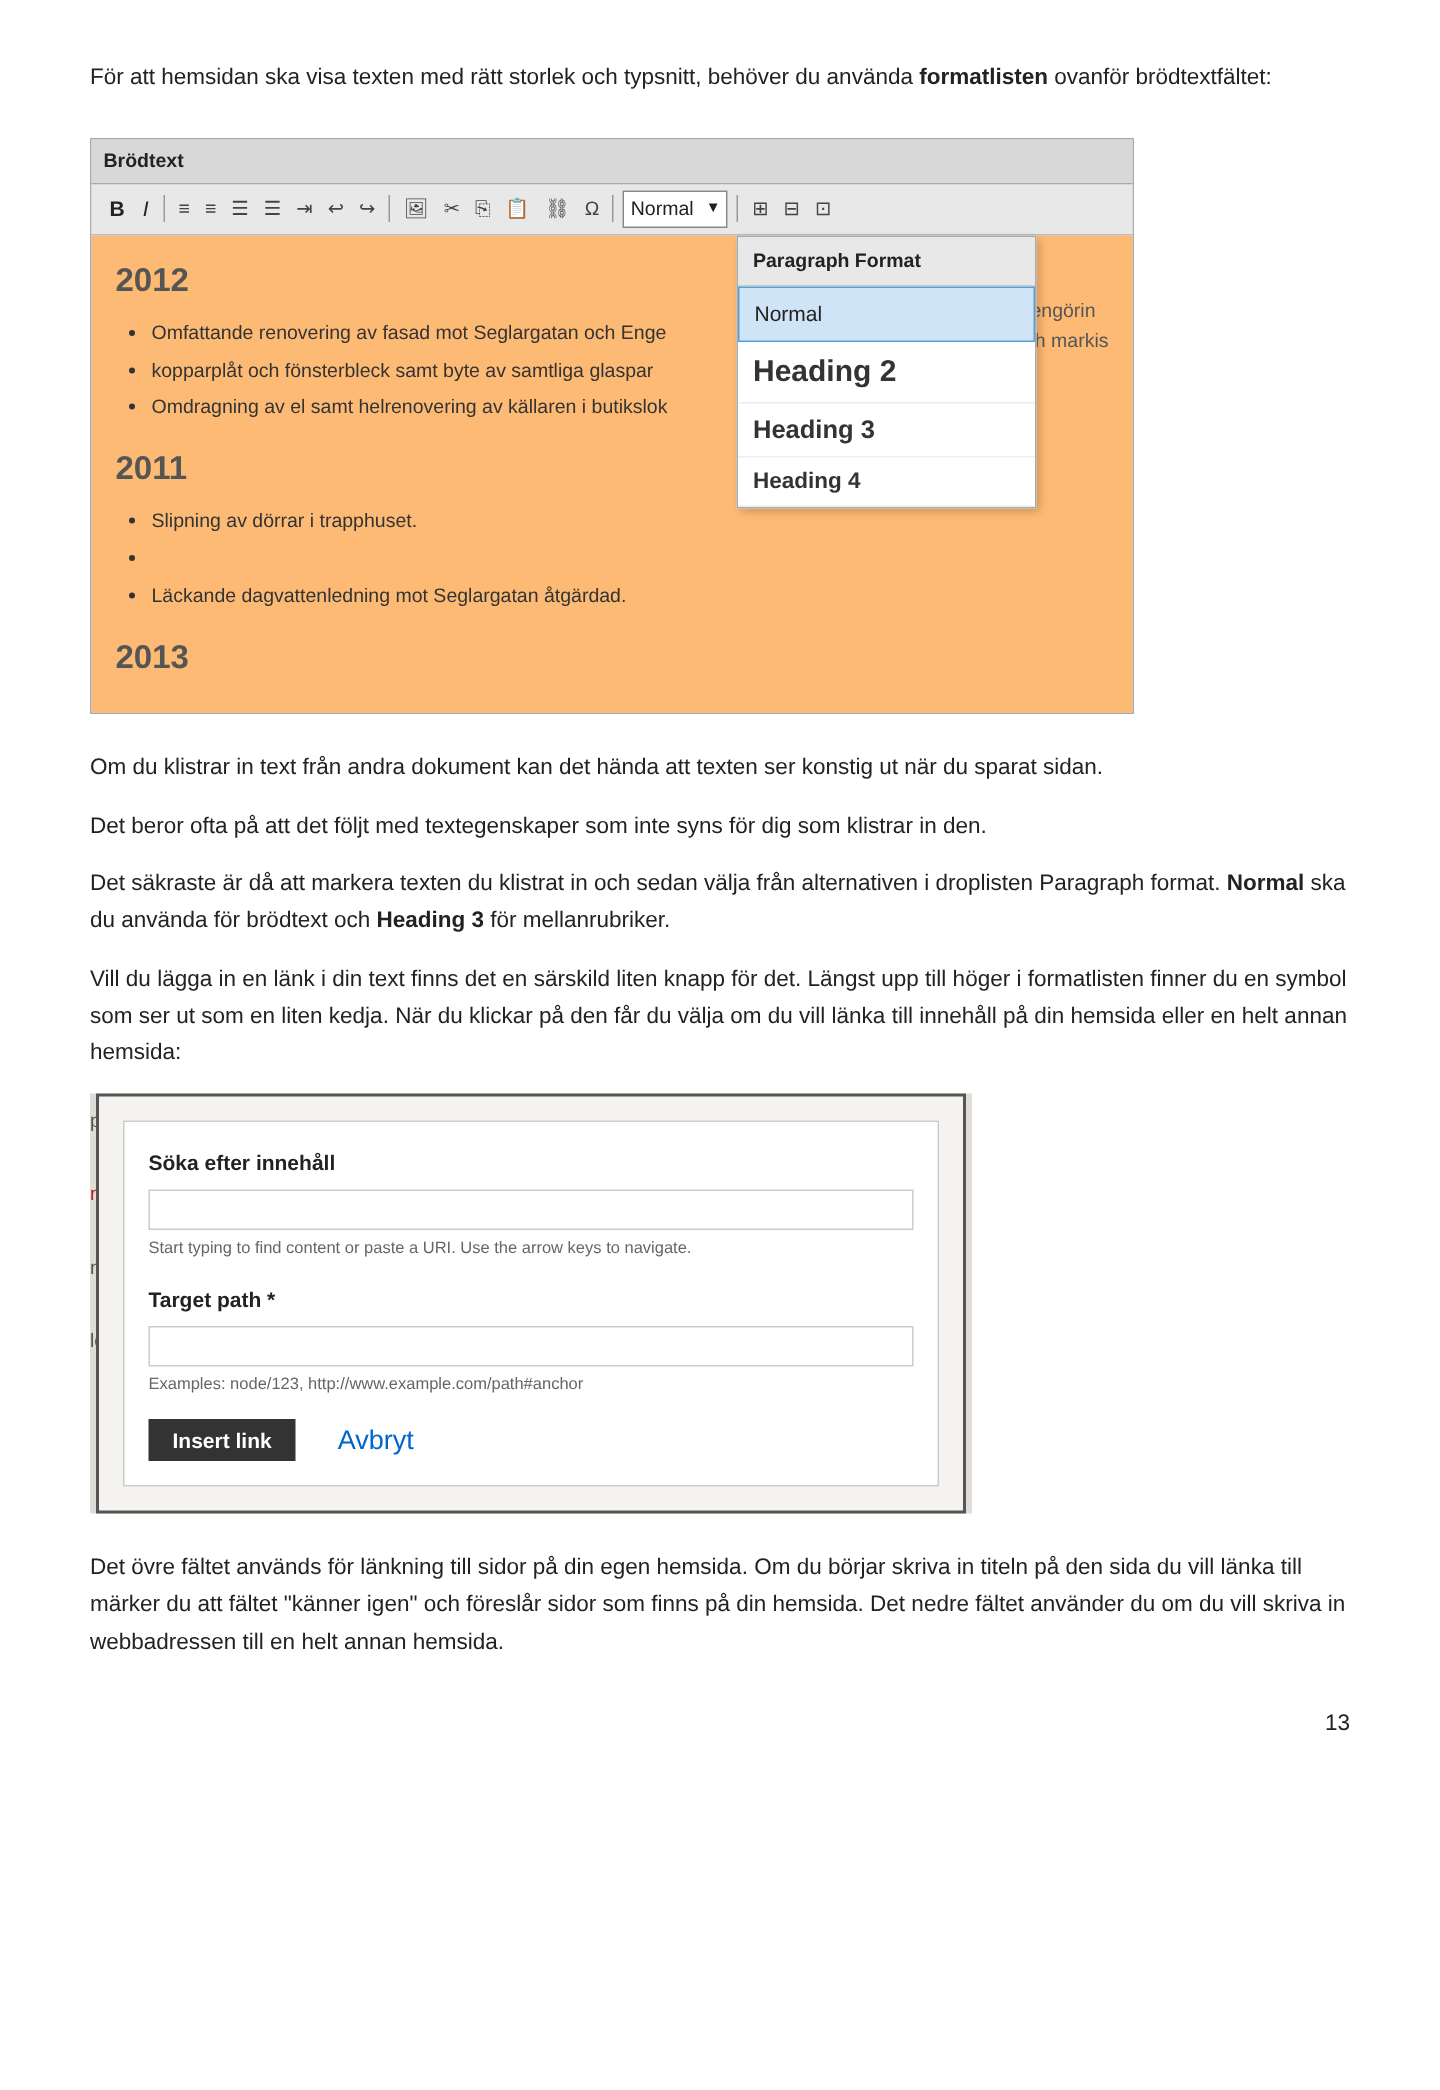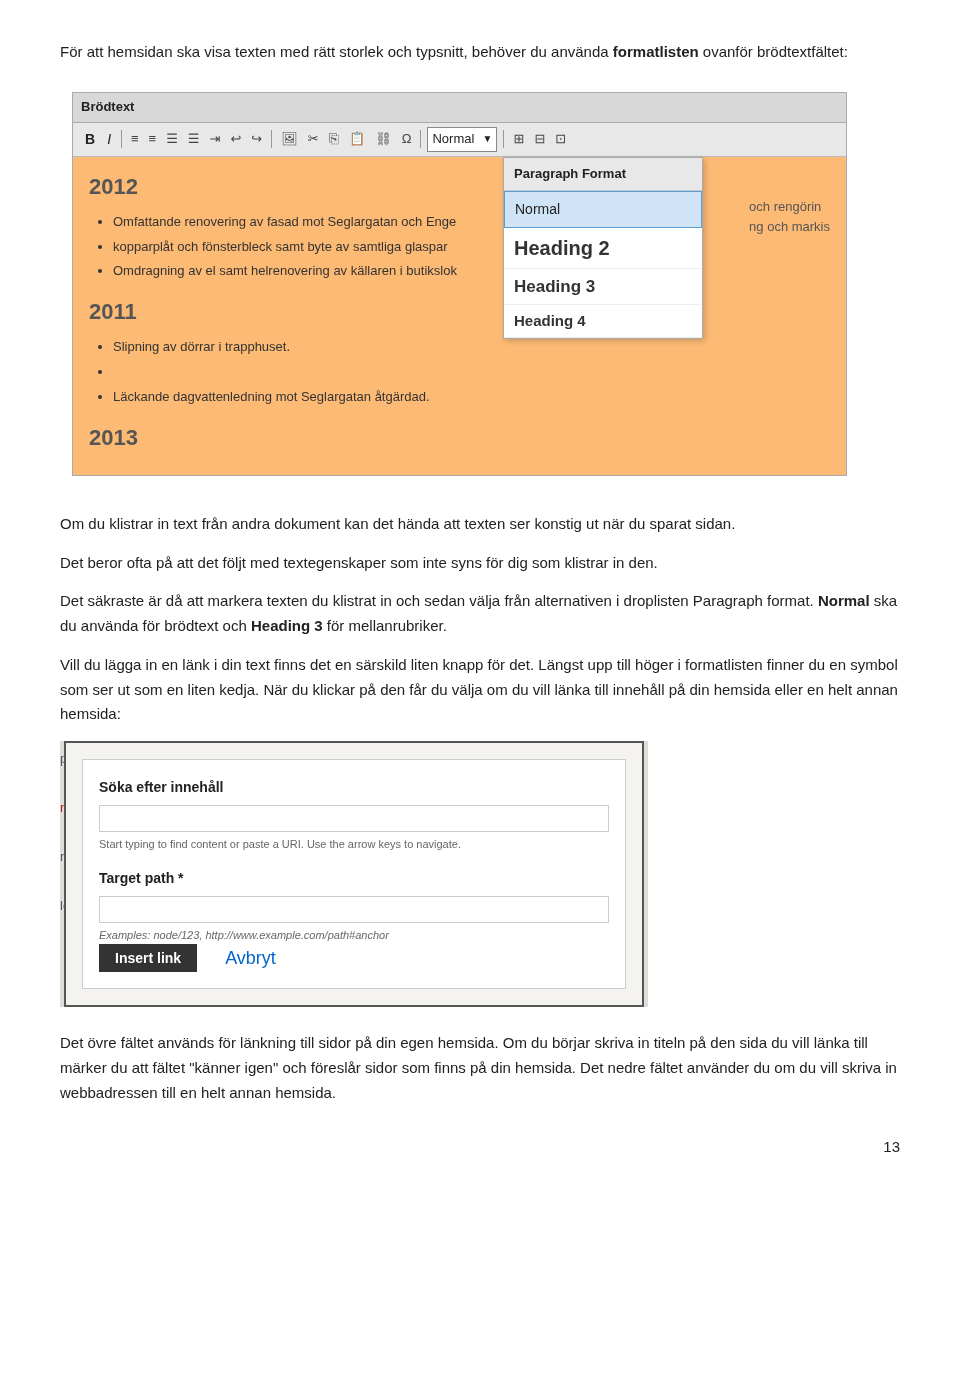--- a/index.html
+++ b/index.html
@@ -14,23 +14,23 @@
     }
     .intro-paragraph {
       margin-bottom: 16px;
     }
     .bold { font-weight: bold; }
 
     
     .screenshot-box {
       border: 1px solid #aaa;
       background: #f0f0f0;
-      margin: 12px 0 24px 12px;
+      margin: 12px 0 24px 0;
       display: inline-block;
-      width: 775px;
+      width: 696px;
     }
     .screenshot-title-bar {
       background: #d8d8d8;
       border-bottom: 1px solid #aaa;
       padding: 4px 8px;
       font-weight: bold;
       font-size: 13px;
     }
     .toolbar-row {
       display: flex;
@@ -161,21 +161,20 @@
       font-weight: bold;
       color: #333;
       padding: 4px 10px;
     }
 
     
     .main-text {
       margin-bottom: 14px;
       font-size: 15px;
       line-height: 1.65;
-      margin-top: 12px;
     }
     .dialog-label {
       font-weight: bold;
       font-size: 14px;
       margin-bottom: 6px;
       color: #222;
     }
     .dialog-input {
       width: 100%;
       border: 1px solid #ccc;
@@ -191,21 +190,21 @@
     }
     .dialog-required-label {
       font-weight: bold;
       font-size: 14px;
       margin-bottom: 6px;
       color: #222;
     }
     .dialog-example-hint {
       font-size: 11px;
       color: #666;
-      font-style: italic;
+      margin-bottom: 14px;
     }
     .dialog-buttons {
       display: flex;
       align-items: center;
       gap: 28px;
     }
     .btn-insert {
       background: #333;
       color: #fff;
       border: none;

